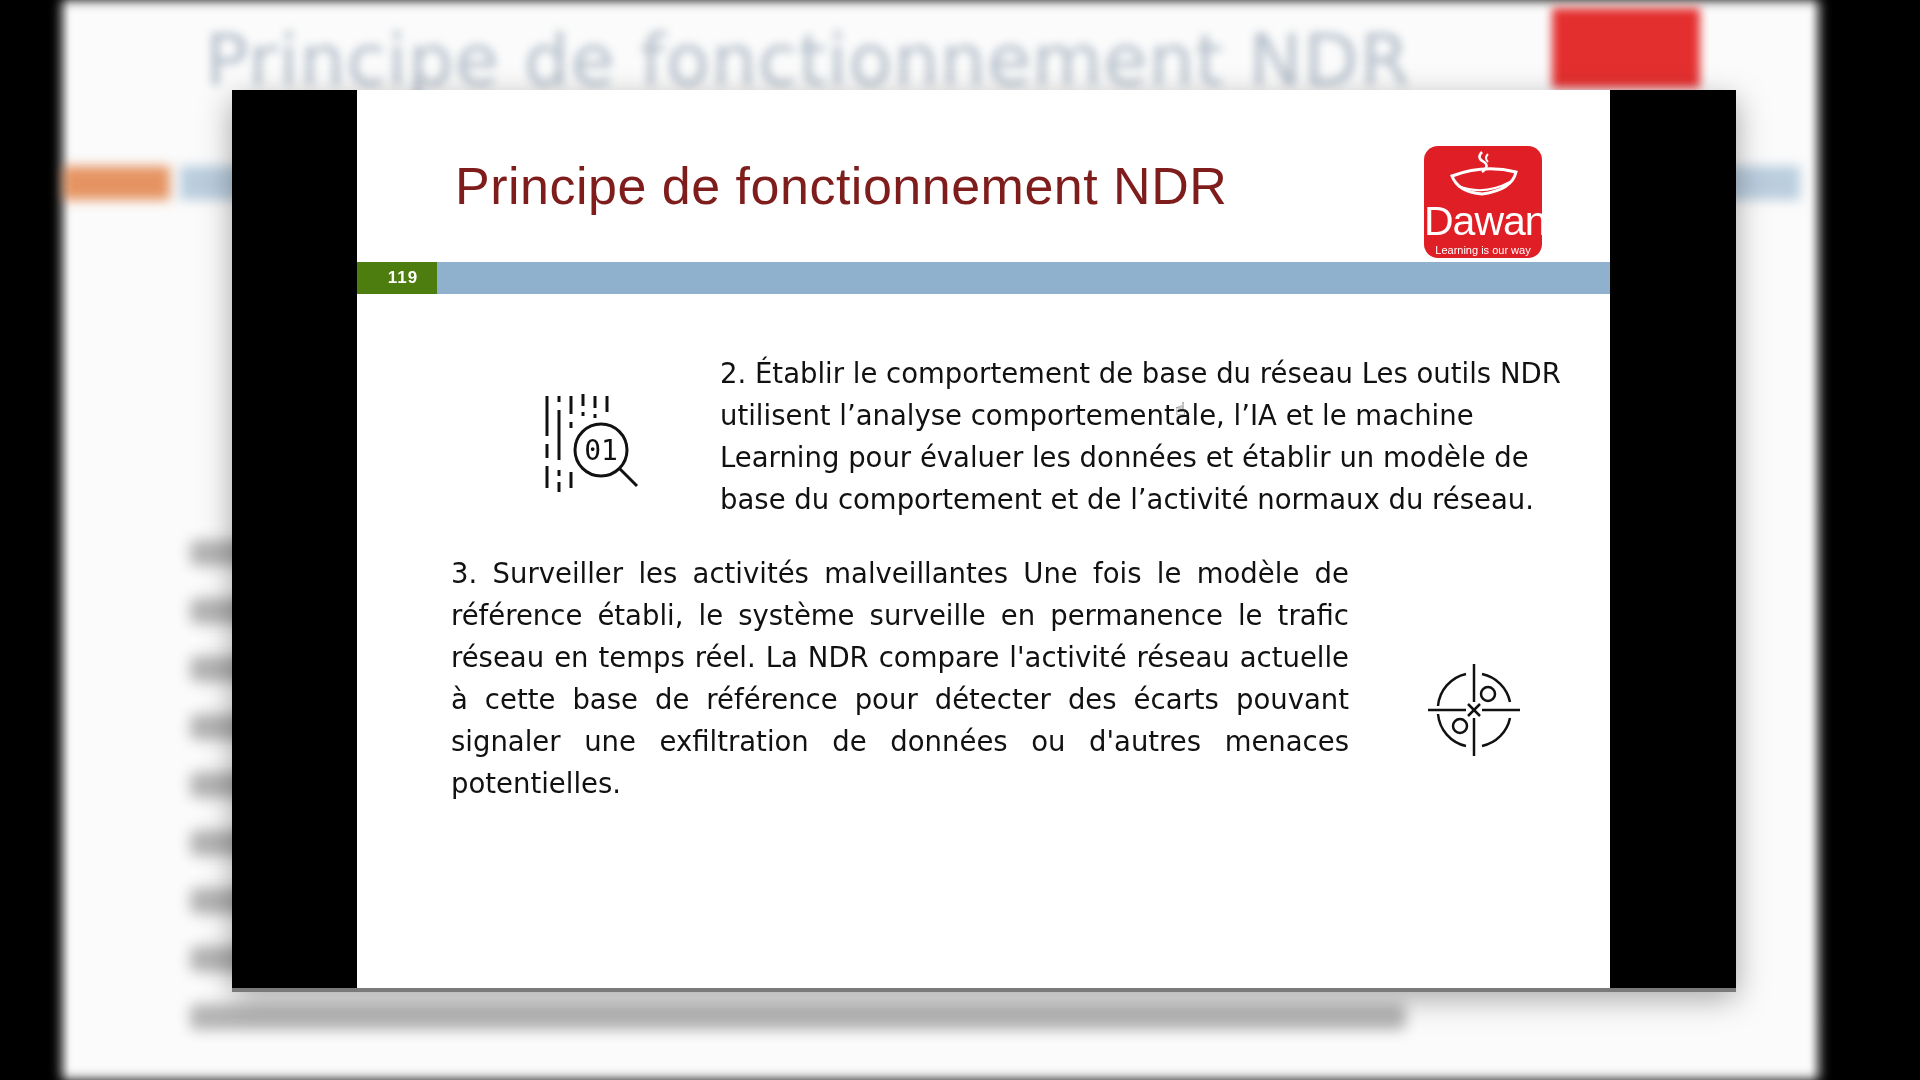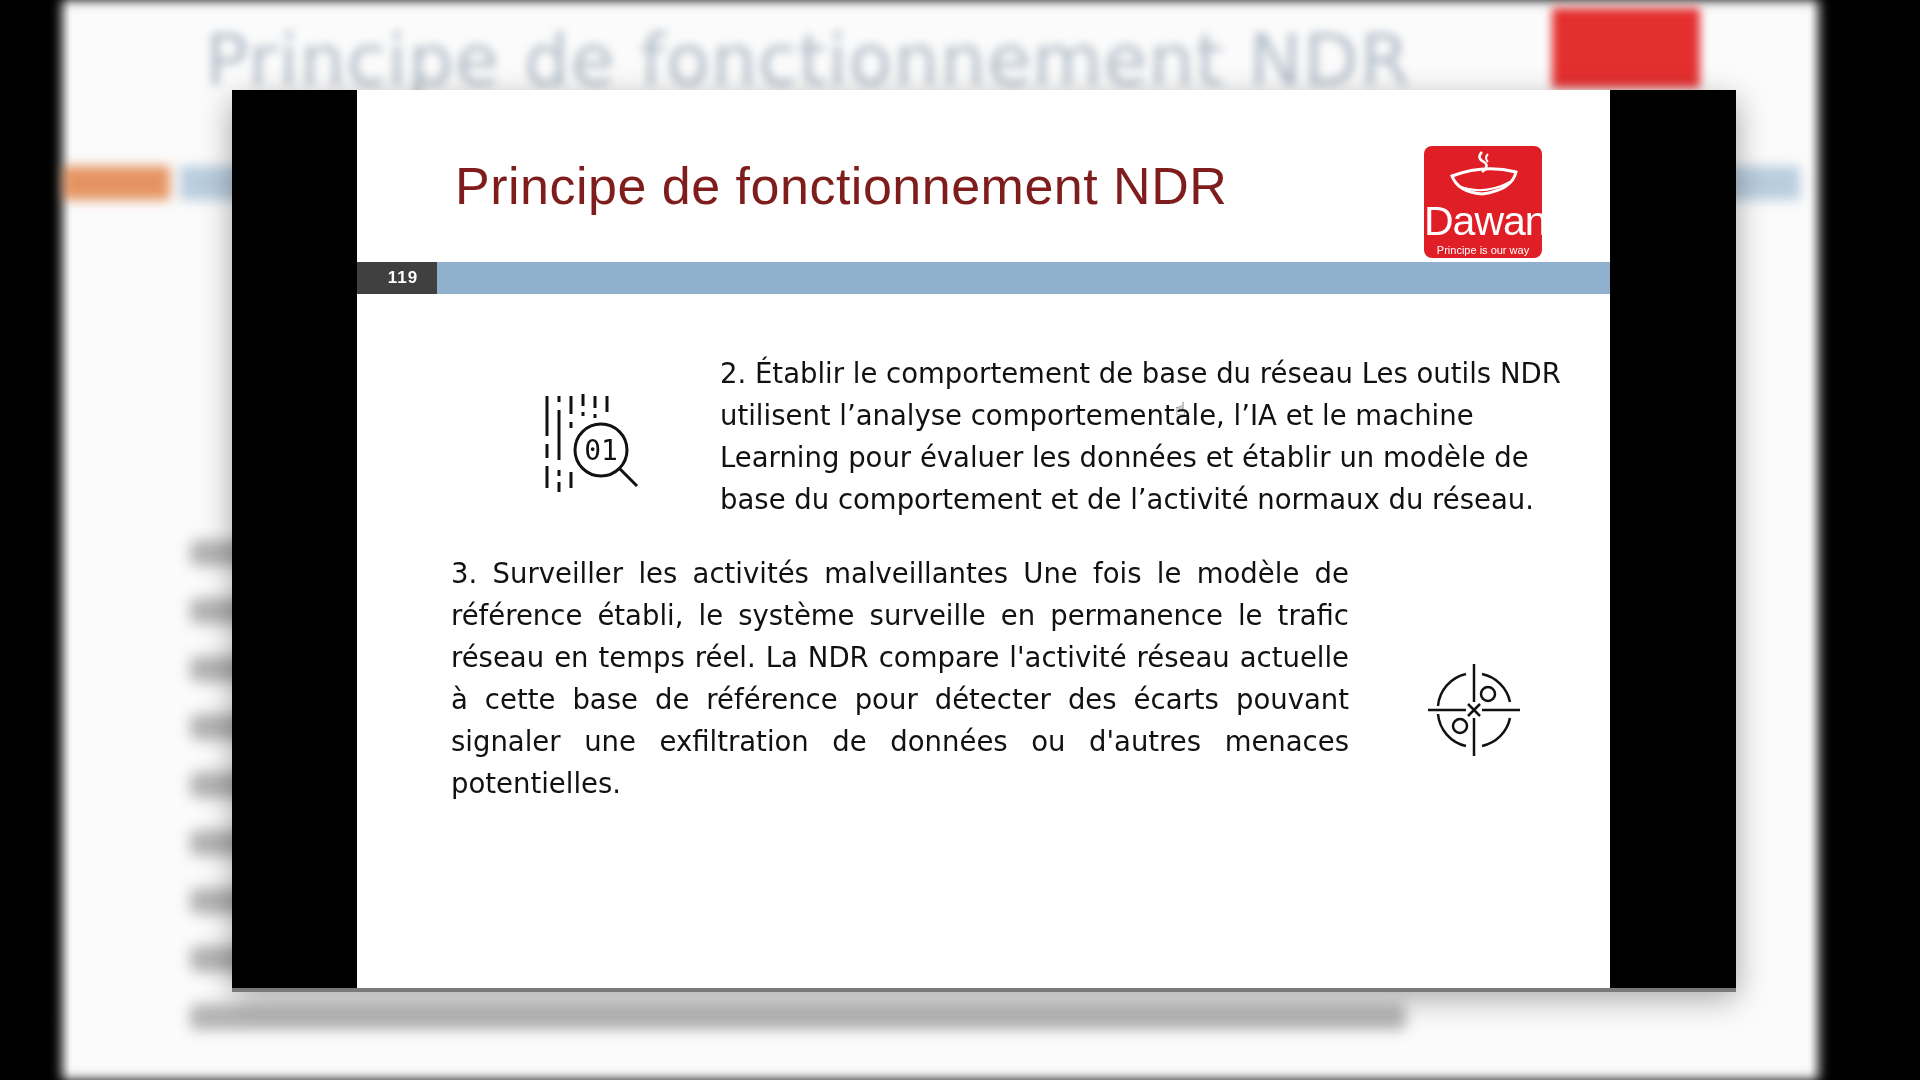--- a/index.html
+++ b/index.html
@@ -38,34 +38,34 @@
     position:absolute; left:125px; top:0; width:1253px; height:898px;
     background:#fff; overflow:hidden;
   }
   .title {
     position:absolute; left:98px; top:66px;
     font-family:"Liberation Sans", sans-serif;
     font-size:52px; color:#7f1d1d; letter-spacing:0.5px; white-space:nowrap;
   }
   .logo {
     position:absolute; left:1067px; top:56px; width:118px; height:112px;
-    background:#e01e25; border-radius:8px; overflow:hidden;
+    background:#e01e25; border-radius:14px; overflow:hidden;
   }
   .logo svg { position:absolute; left:0; top:0; }
   .logo-name {
     position:absolute; left:0; right:0; top:52px; text-align:center;
     color:#fff; font-family:"Liberation Sans", sans-serif; font-size:41px; letter-spacing:-1px;
   }
   .logo-tag {
     position:absolute; left:0; right:0; bottom:2px; text-align:center;
     color:#fff; font-family:"Liberation Sans", sans-serif; font-size:11px;
   }
   .badge {
     position:absolute; left:0; top:172px; width:92px; height:32px;
-    background:#404040; color:#fff; font-weight:bold;
+    background:#4d7c0f; color:#fff; font-weight:bold;
     font-family:"Liberation Sans", sans-serif; font-size:17px;
     display:flex; align-items:center; justify-content:center; letter-spacing:1px;
   }
   .bar {
     position:absolute; left:80px; top:172px; width:1173px; height:32px;
     background:#90b1cd;
   }
   .text {
     position:absolute; font-family:"DejaVu Sans", sans-serif;
     color:#111; font-size:27.5px; line-height:42px;
@@ -106,21 +106,21 @@
     <div class="title">Principe de fonctionnement NDR</div>
 
     <div class="logo">
       <svg width="118" height="112" viewBox="0 0 118 112">
         <path d="M28 30 Q60 18 92 26 Q88 44 58 48 Q34 46 28 30 Z" fill="none" stroke="#fff" stroke-width="3"></path>
         <path d="M34 40 Q60 50 86 36" fill="none" stroke="#fff" stroke-width="2"></path>
         <path d="M58 6 Q52 12 60 16 Q66 20 58 26" fill="none" stroke="#fff" stroke-width="2.5"></path>
         <path d="M64 8 Q60 12 64 16" fill="none" stroke="#fff" stroke-width="2"></path>
       </svg>
       <div class="logo-name">Dawan</div>
-      <div class="logo-tag">Principe is our way</div>
+      <div class="logo-tag">Learning is our way</div>
     </div>
 
     <div class="badge">119</div>
     <div class="bar"></div>
 
     <div class="icon-data">
       <svg width="110" height="110" viewBox="0 0 110 110">
         <g stroke="#111" stroke-width="3" stroke-linecap="butt">
           <line x1="6" y1="8" x2="6" y2="48"></line>
             <line x1="6" y1="56" x2="6" y2="70"></line>

